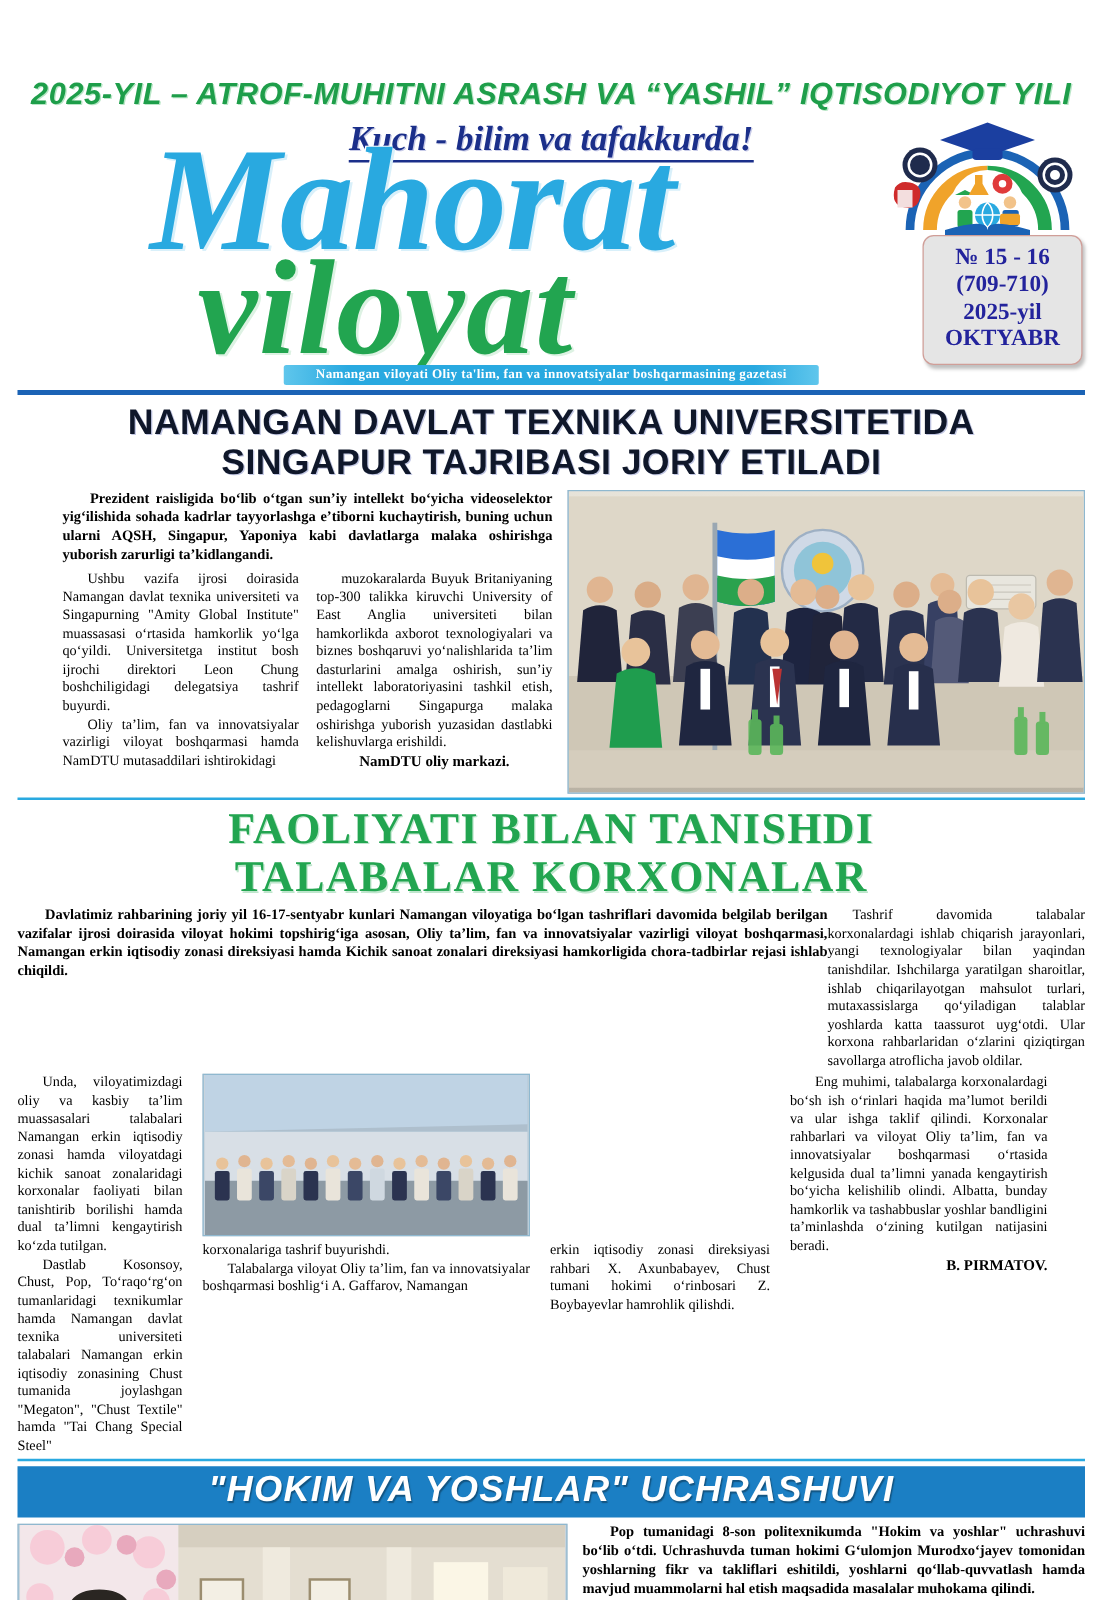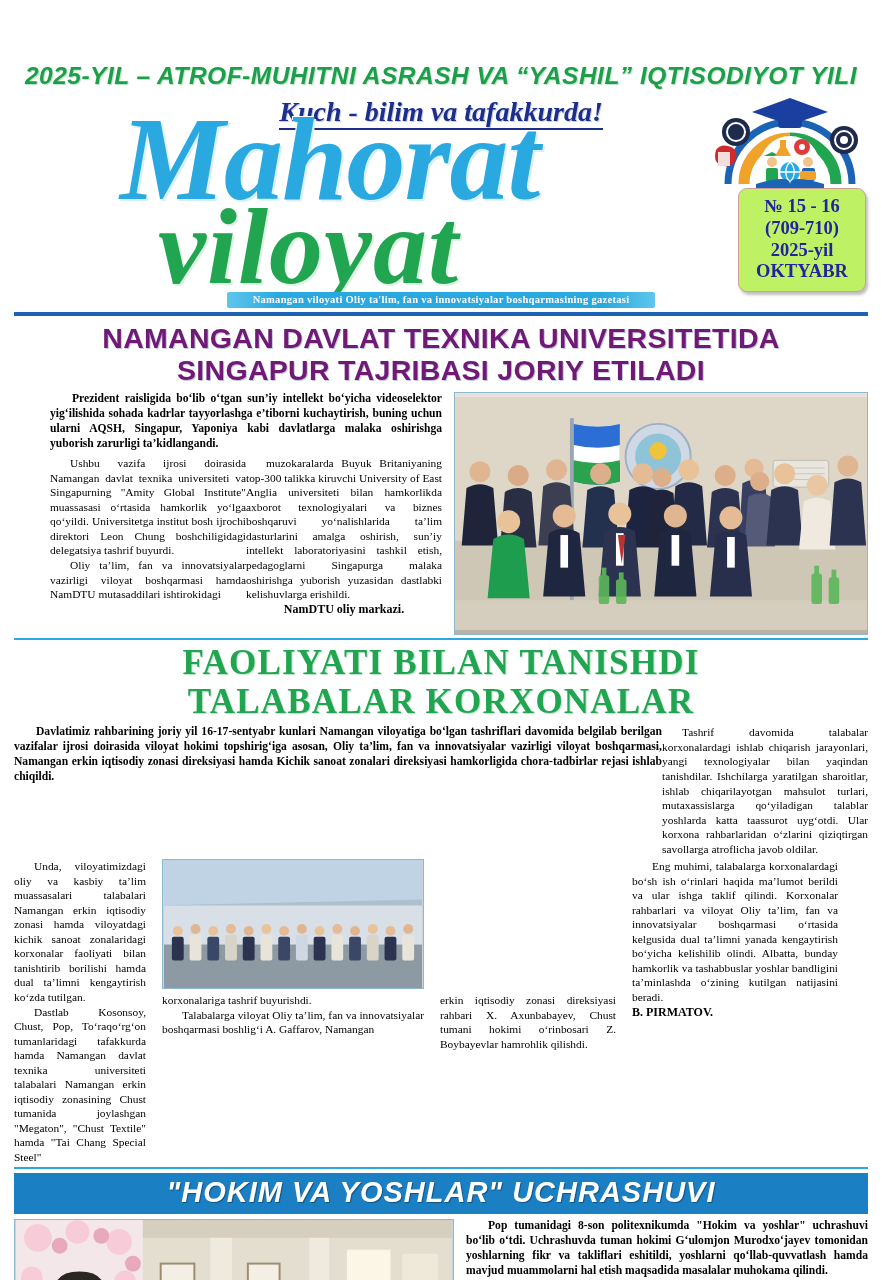--- a/index.html
+++ b/index.html
@@ -87,21 +87,21 @@
     width: 168px; height: 104px;
   }
 
   
   .issue-box {
     position: absolute;
     right: 16px;
     top: 98px;
     width: 128px;
     padding: 7px 4px 8px;
-    background: #bef264;
+    background: #e5e5e5;
     border: 1px solid #d09e98;
     border-radius: 9px;
     text-align: center;
     font-family: "Liberation Serif", serif;
     font-weight: bold;
     font-size: 18.5px;
     line-height: 1.18;
     color: #23239c;
     box-shadow: 2px 3px 3px rgba(0,0,0,.25);
   }
@@ -132,21 +132,21 @@
 
   
   .art { padding: 0 14px; }
   .hl-blue {
     text-align: center;
     font-family: "Liberation Sans", sans-serif;
     font-weight: bold;
     font-size: 28.5px;
     line-height: 1.13;
     letter-spacing: .3px;
-    color: #701a75;
+    color: #0f172a;
     text-shadow: 1px 1px 0 #c3c8e4;
     margin-top: 6px;
   }
   .lead {
     font-family: "Liberation Serif", serif;
     font-weight: bold;
     font-size: 11.6px;
     line-height: 1.27;
     text-align: justify;
     text-indent: 22px;
@@ -157,21 +157,21 @@
     font-size: 11.4px;
     line-height: 1.275;
     text-align: justify;
     color: #000;
   }
   .body-col p { text-indent: 20px; margin: 0; }
   .sign {
     font-family: "Liberation Serif", serif;
     font-weight: bold;
     font-size: 12px;
-    text-align: left;
+    text-align: right;
     text-indent: 0 !important;
     margin-top: 2px;
   }
   .sign-center {
     font-family: "Liberation Serif", serif;
     font-weight: bold;
     font-size: 12px;
     text-align: center;
     text-indent: 0 !important;
   }
@@ -185,21 +185,21 @@
   }
   .photo .room {
     position: absolute; inset: 0;
     background: linear-gradient(#e7e3d9 0%, #ded8cb 42%, #cfc8ba 60%, #b9b2a4 100%);
   }
 
   
   .a1-grid {
     display: grid;
     grid-template-columns: 1fr 1fr;
-    column-gap: 0;
+    column-gap: 14px;
     margin-top: 4px;
   }
   .a1-top {
     display: grid;
     grid-template-columns: 392px 1fr;
     column-gap: 12px;
   }
   .a1-photo { height: 243px; }
 
   
@@ -461,21 +461,21 @@
       <div class="lead">Davlatimiz rahbarining joriy yil 16-17-sentyabr kunlari Namangan viloyatiga bo‘lgan tashriflari davomida belgilab berilgan vazifalar ijrosi doirasida viloyat hokimi topshirig‘iga asosan, Oliy ta’lim, fan va innovatsiyalar vazirligi viloyat boshqarmasi, Namangan erkin iqtisodiy zonasi direksiyasi hamda Kichik sanoat zonalari direksiyasi hamkorligida chora-tadbirlar rejasi ishlab chiqildi.</div>
       <div class="body-col">
         <p>Tashrif davomida talabalar korxonalardagi ishlab chiqarish jarayonlari, yangi texnologiyalar bilan yaqindan tanishdilar. Ishchilarga yaratilgan sharoitlar, ishlab chiqarilayotgan mahsulot turlari, mutaxassislarga qo‘yiladigan talablar yoshlarda katta taassurot uyg‘otdi. Ular korxona rahbarlaridan o‘zlarini qiziqtirgan savollarga atroflicha javob oldilar.</p>
       </div>
     </div>
 
     <div style="display:grid;grid-template-columns:132px 262px 176px 206px;column-gap:12px;margin-top:3px;gap:16px;">
 
       <div class="body-col">
         <p>Unda, viloyatimizdagi oliy va kasbiy ta’lim muassasalari talabalari Namangan erkin iqtisodiy zonasi hamda viloyatdagi kichik sanoat zonalaridagi korxonalar faoliyati bilan tanishtirib borilishi hamda dual ta’limni kengaytirish ko‘zda tutilgan.</p>
-        <p>Dastlab Kosonsoy, Chust, Pop, To‘raqo‘rg‘on tumanlaridagi tafakkurda hamda Namangan davlat texnika universiteti talabalari Namangan erkin iqtisodiy zonasining Chust tumanida joylashgan "Megaton", "Chust Textile" hamda "Tai Chang Special Steel"</p>
+        <p>Dastlab Kosonsoy, Chust, Pop, To‘raqo‘rg‘on tumanlaridagi texnikumlar hamda Namangan davlat texnika universiteti talabalari Namangan erkin iqtisodiy zonasining Chust tumanida joylashgan "Megaton", "Chust Textile" hamda "Tai Chang Special Steel"</p>
       </div>
 
       <div>
         <div class="photo a2-photo">
           <svg viewBox="0 0 262 130" width="100%" height="100%" style="position:absolute;inset:0;" aria-hidden="true">
             <rect width="262" height="130" fill="#9fb9cf"></rect>
             <rect y="0" width="262" height="46" fill="#bfd3e4"></rect>
             <rect y="46" width="262" height="40" fill="#d8dfe6"></rect>
             <rect y="86" width="262" height="44" fill="#8d9aa4"></rect>
 

